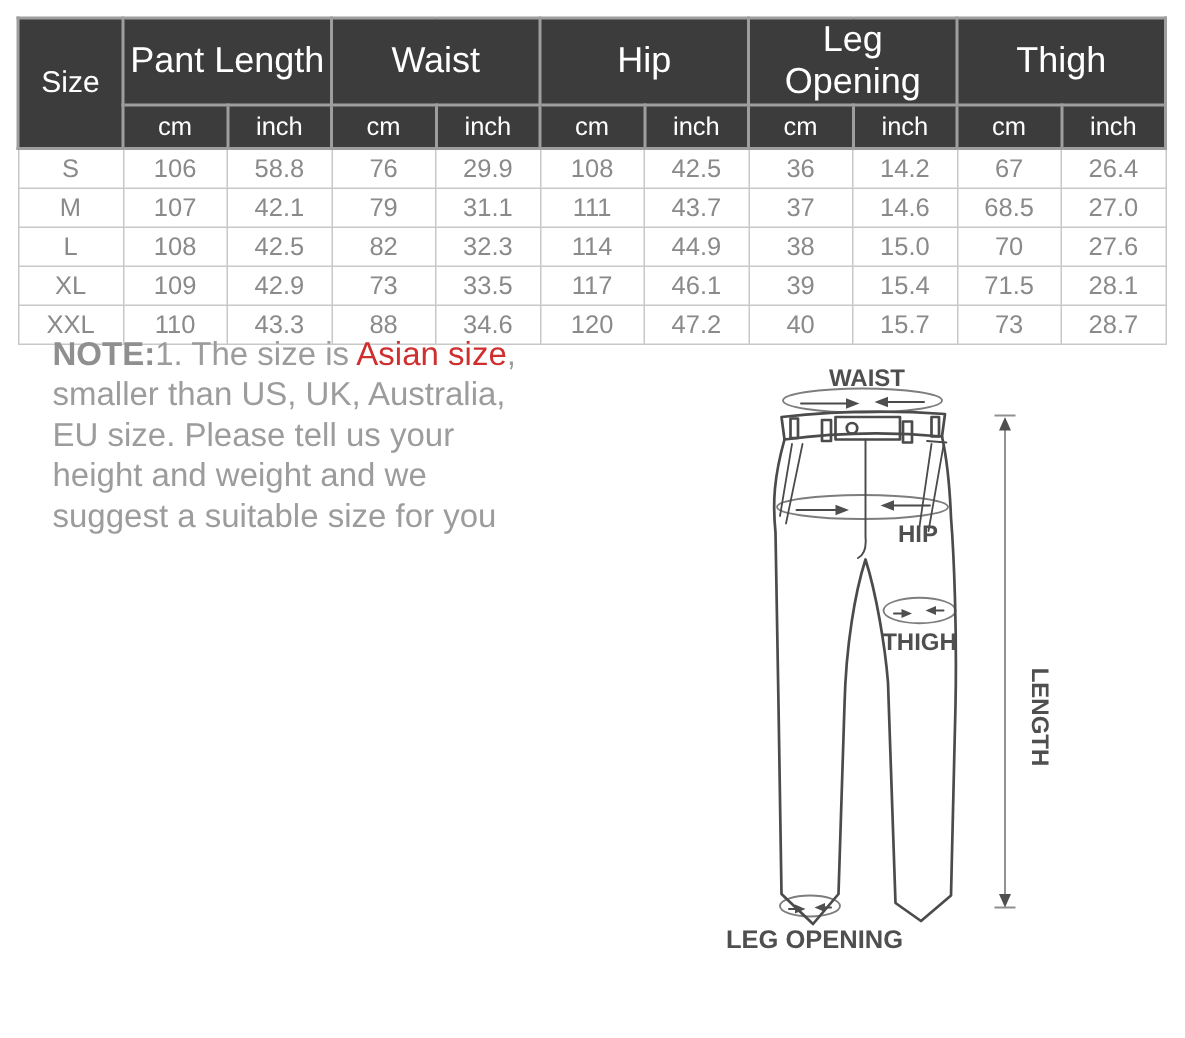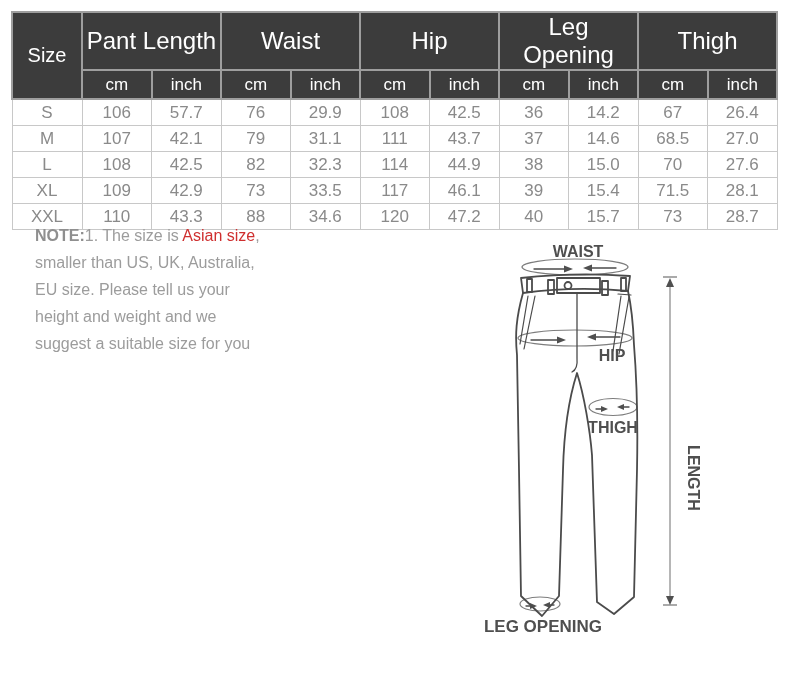--- a/index.html
+++ b/index.html
@@ -27,21 +27,21 @@
   table.size-table td{
     border:1px solid var(--border-light);
     color:var(--table-text);font-size:17px;height:25px;padding:0;
     background:#fff;
   }
   td.size-col{color:var(--size-text);}
 
   
   .notes{
     position:absolute;left:35px;top:222px;width:370px;
-    color:var(--note-text);font-size:16px;line-height:27px;
+    color:var(--note-text);font-size:22px;line-height:27px;
   }
   .notes p{margin:0 0 31px 0;white-space:pre-line;}
   .notes .bold{font-weight:bold;color:#8f8f8f;}
   .notes .red{color:var(--accent-red);}
 
   
   svg.diagram{position:absolute;left:440px;top:225px;width:350px;height:425px;}
   .outline{fill:none;stroke:var(--line);stroke-width:1.8;stroke-linejoin:round;stroke-linecap:round;}
   .thin{fill:none;stroke:#7d7d7d;stroke-width:1.2;}
   .thin2{fill:none;stroke:var(--line);stroke-width:1.3;stroke-linecap:round;}
@@ -89,21 +89,21 @@
           <th class="unit-th">cm</th>
           <th class="unit-th">inch</th>
           <th class="unit-th">cm</th>
           <th class="unit-th">inch</th>
         </tr>
     </thead>
     <tbody id="table-body">
         <tr>
           <td class="size-col">S</td>
           <td>106</td>
-          <td>57.7</td>
+          <td>58.8</td>
           <td>76</td>
           <td>29.9</td>
           <td>108</td>
           <td>42.5</td>
           <td>36</td>
           <td>14.2</td>
           <td>67</td>
           <td>26.4</td>
         </tr>
         <tr>

